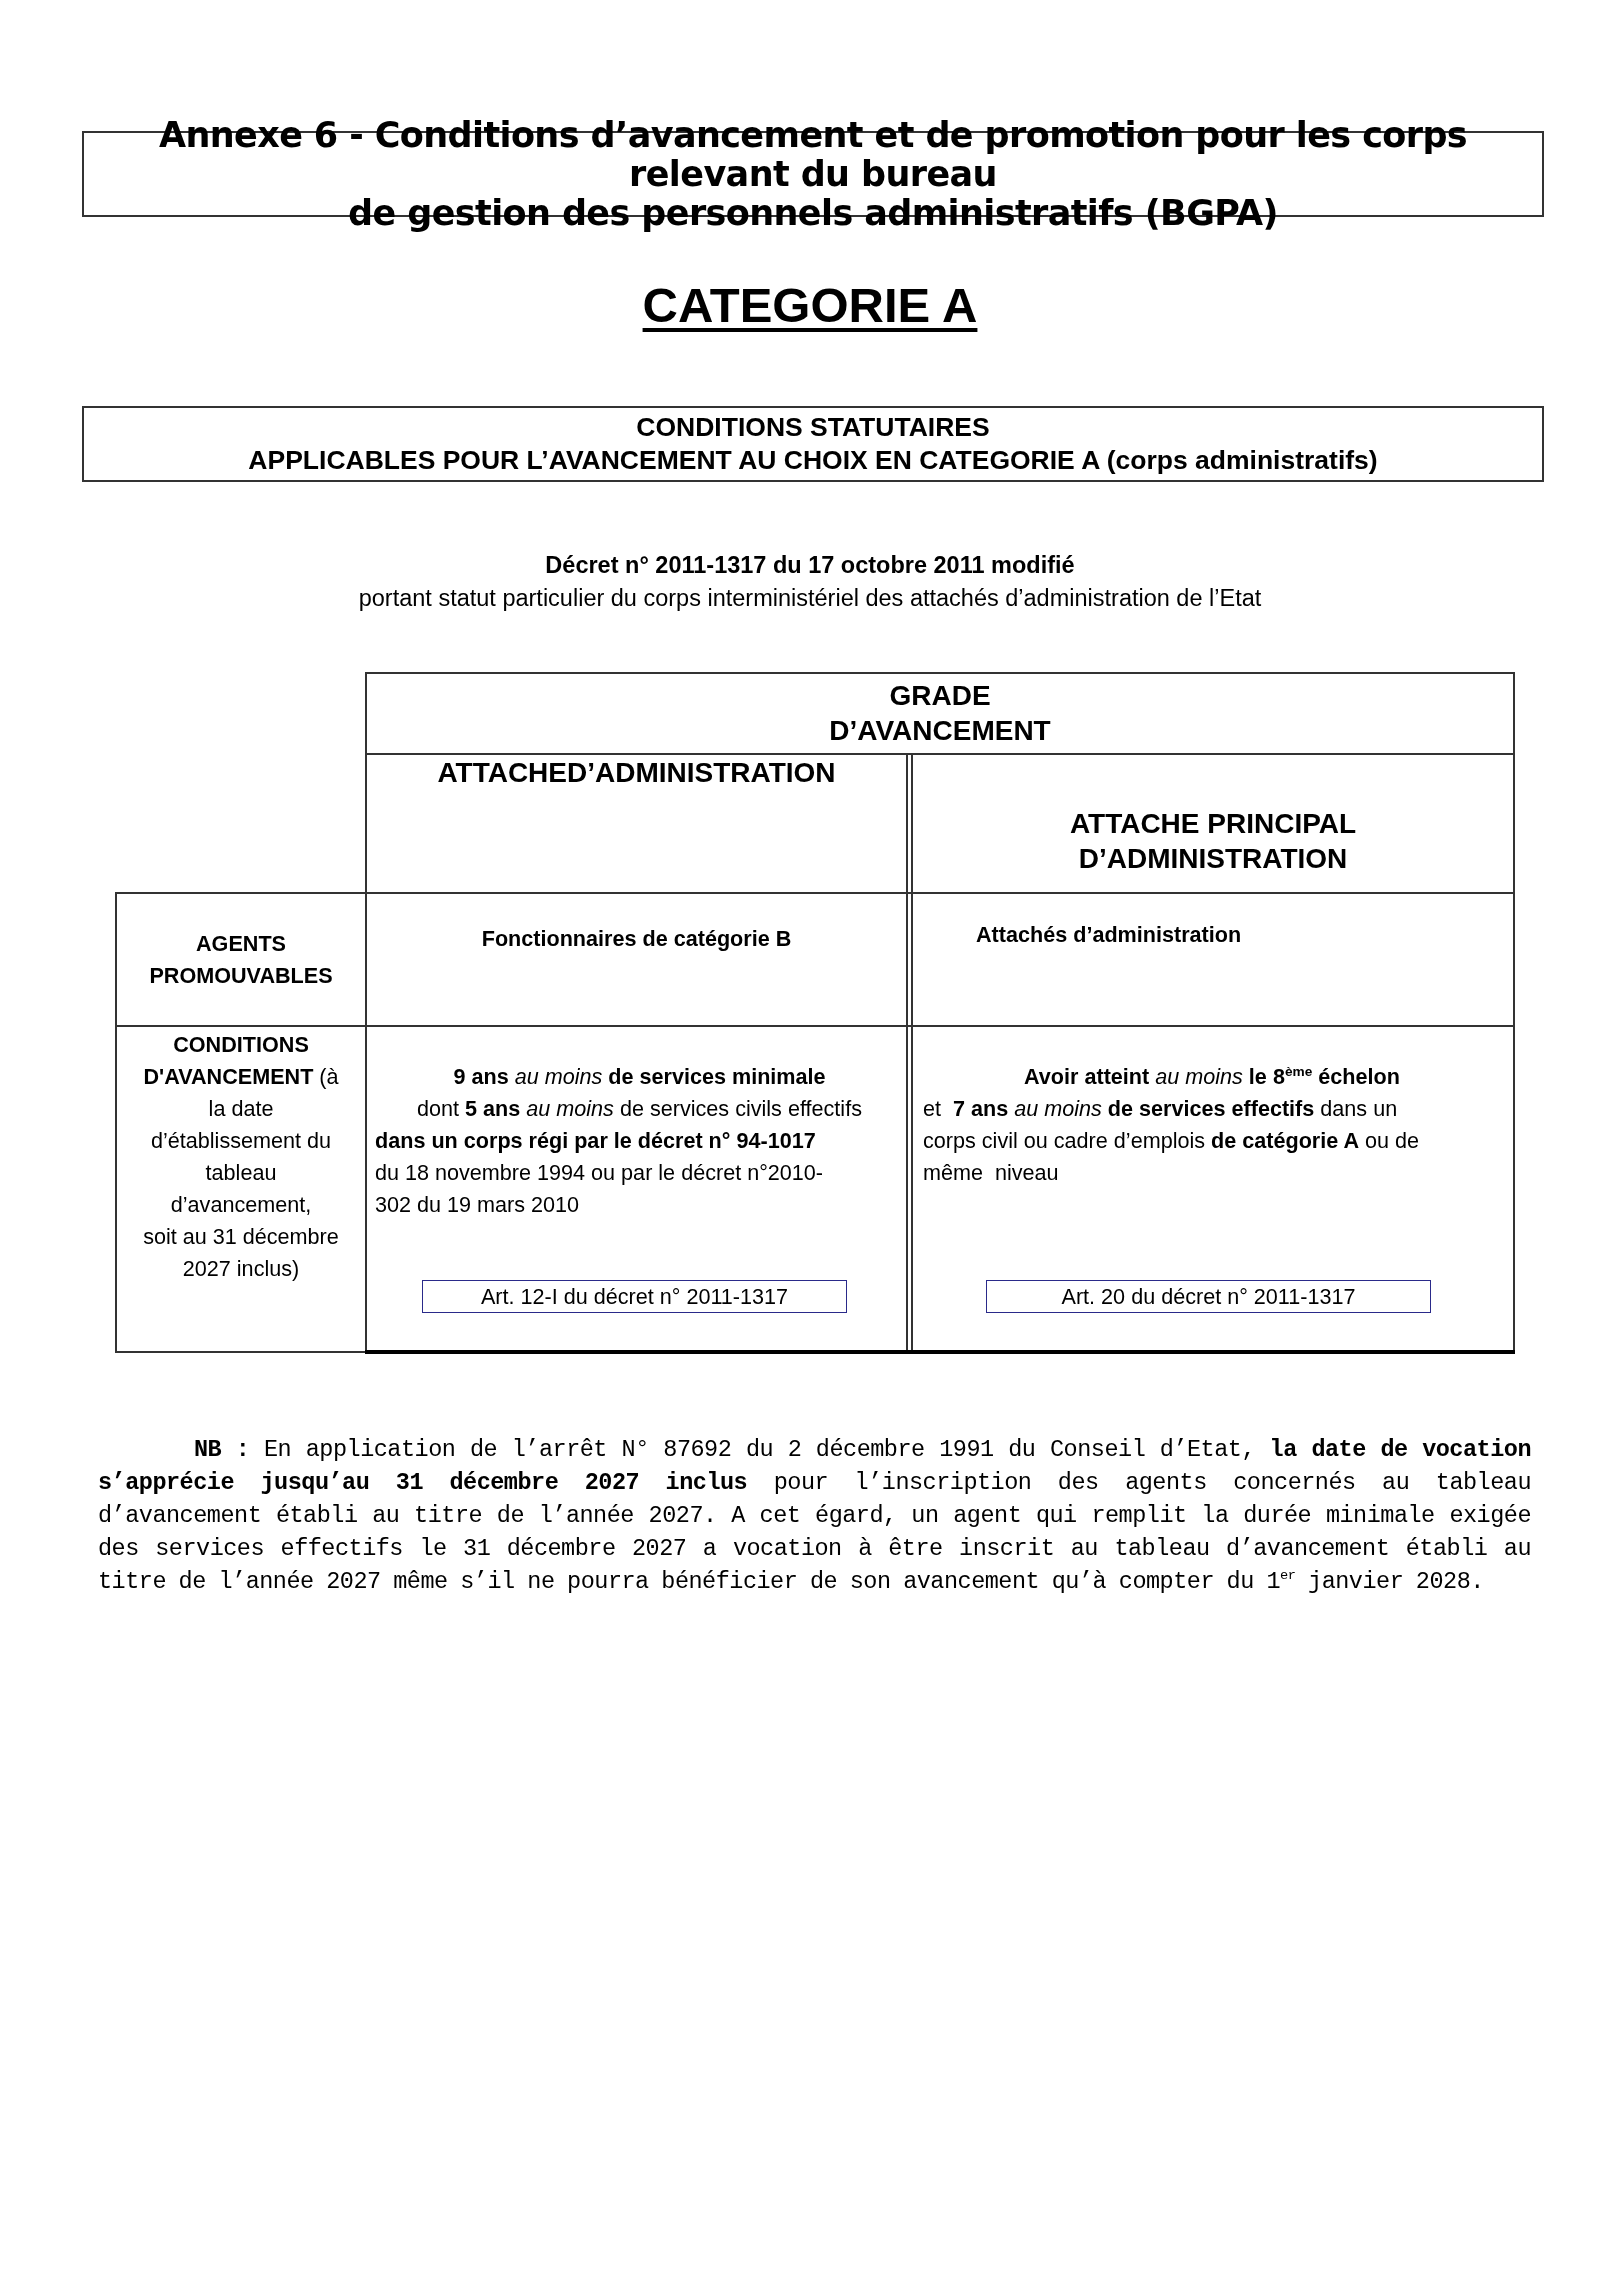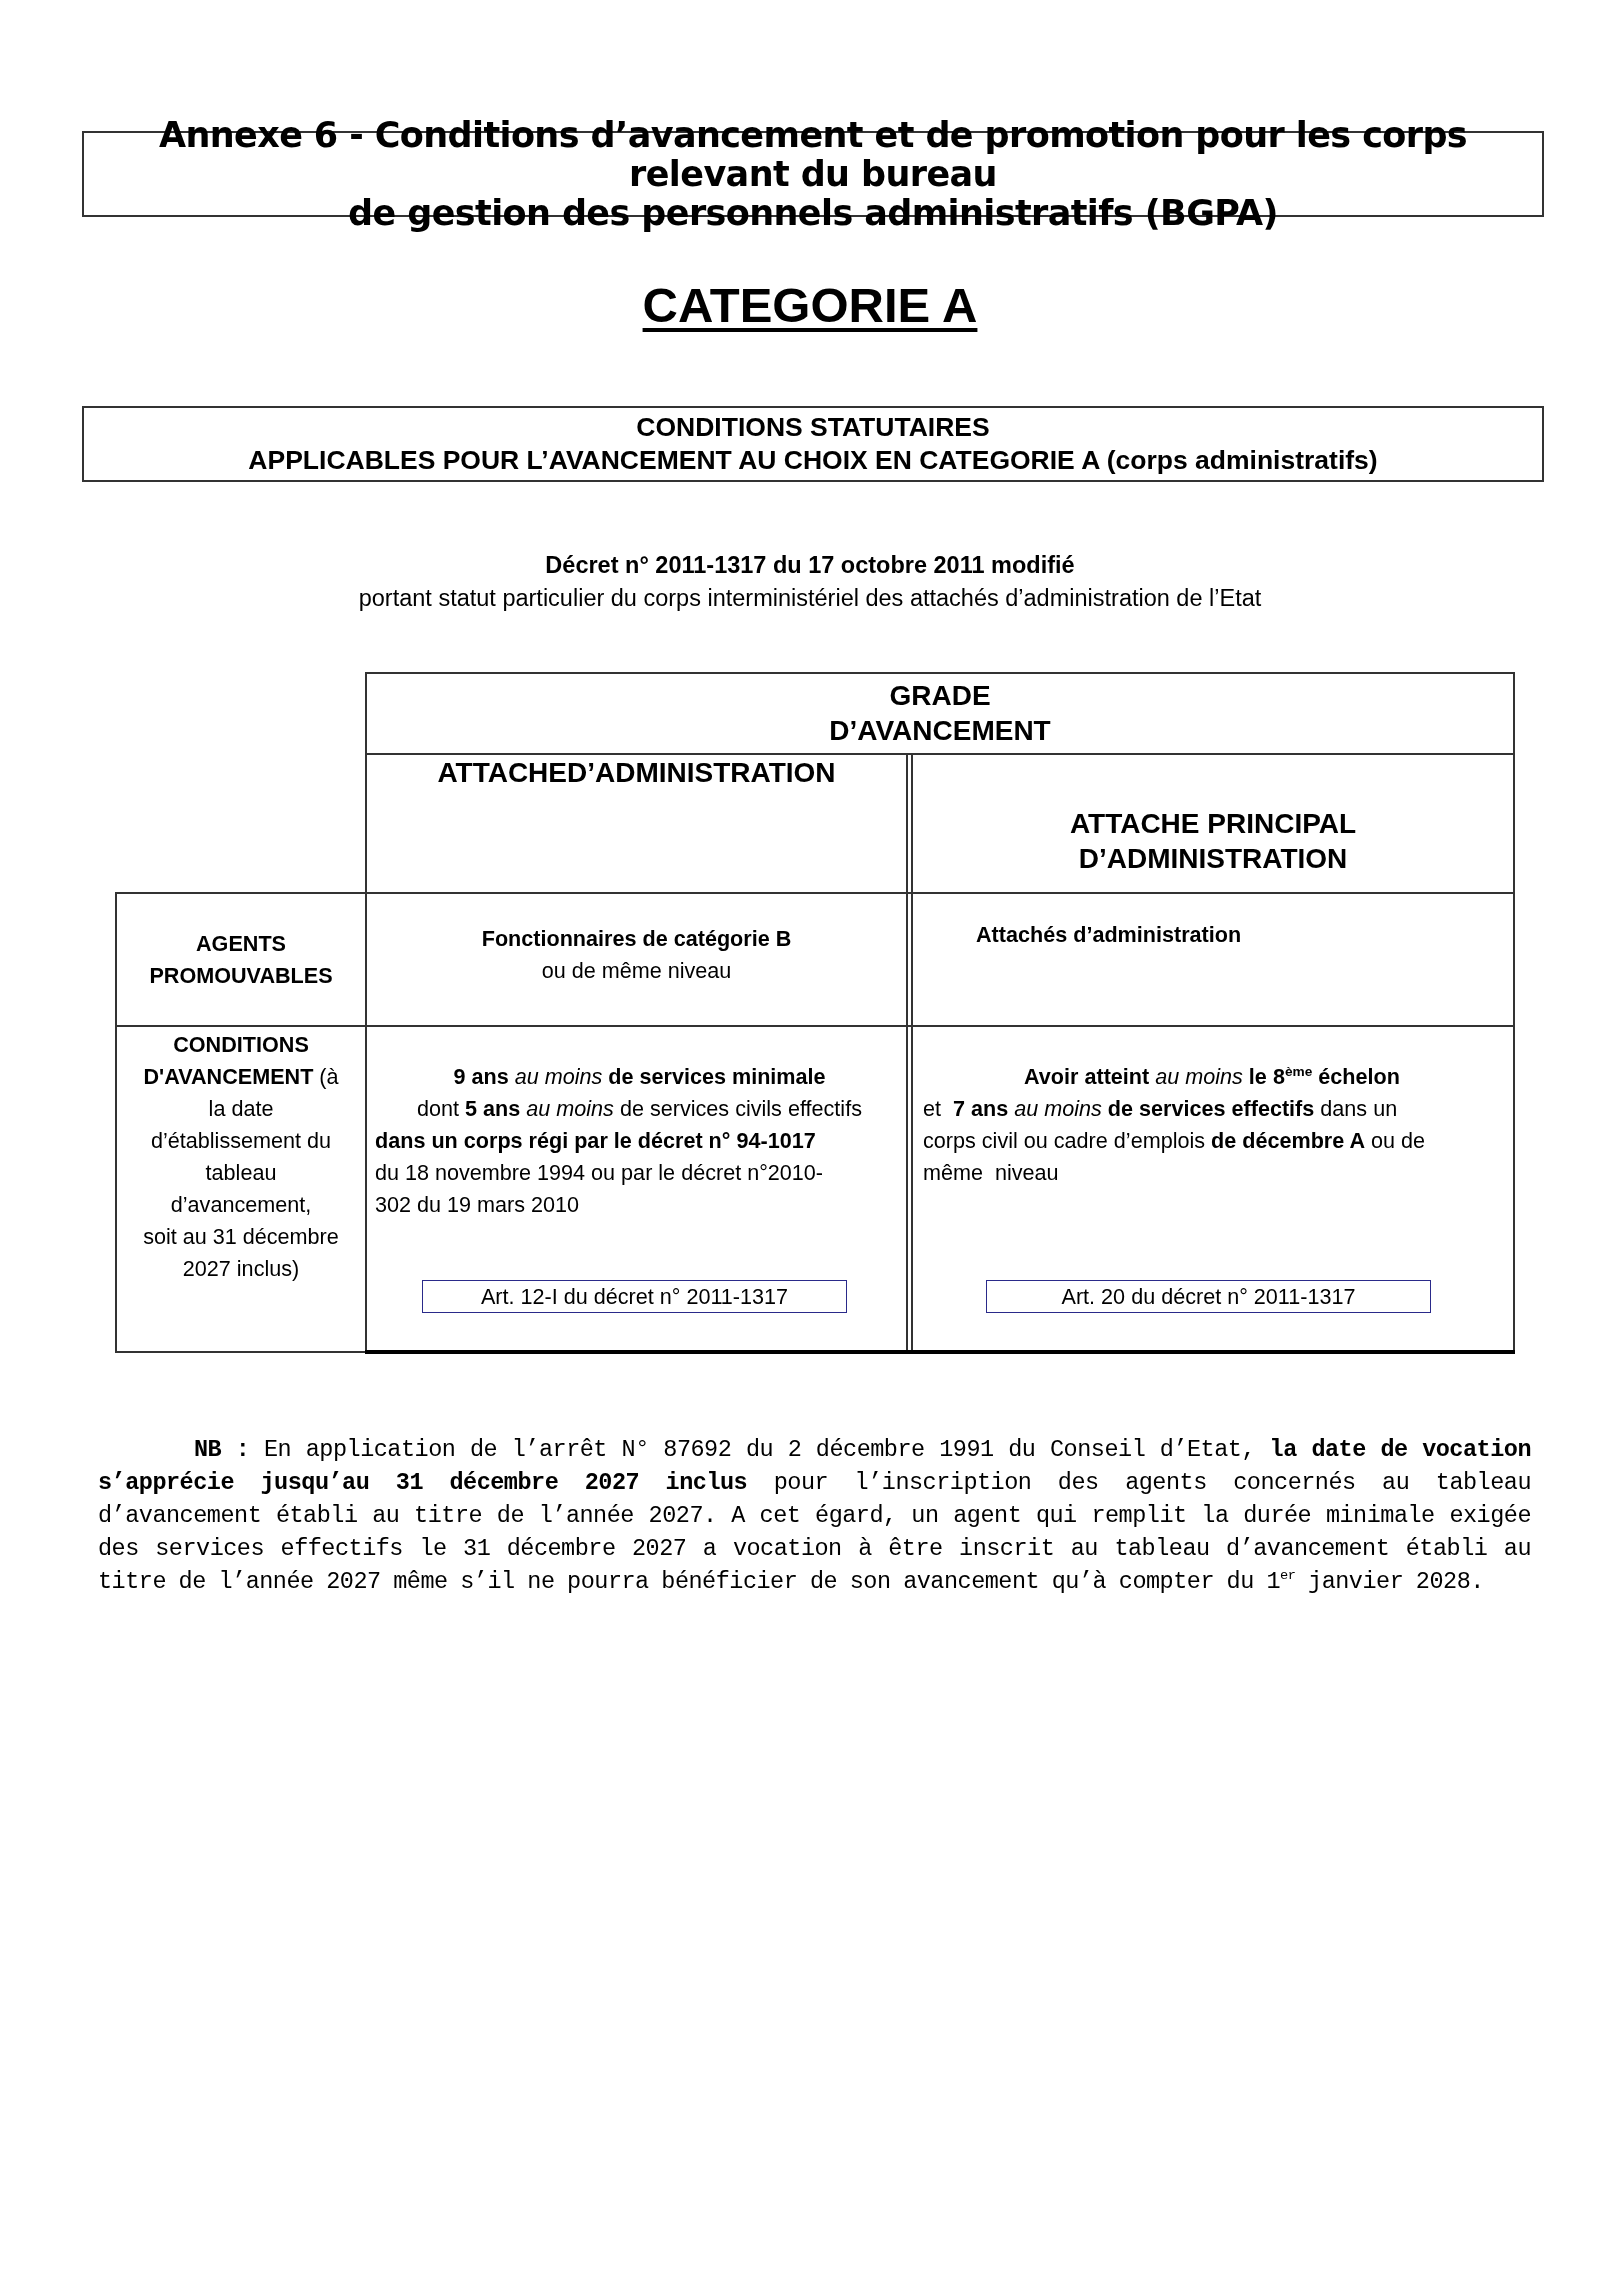--- a/index.html
+++ b/index.html
@@ -107,21 +107,20 @@
     <div>ATTACHE PRINCIPAL</div>
     <div>D’ADMINISTRATION</div>
   </div>
 
   <div class="cell center b" style="left:117px; top:894px; width:248px; height:131px; display:flex; flex-direction:column; justify-content:center;">
     <div>AGENTS</div>
     <div>PROMOUVABLES</div>
   </div>
   <div class="cell center" style="left:367px; top:923px; width:539px;">
     <div class="b">Fonctionnaires de catégorie B</div>
-    <div>ou de même niveau</div>
   </div>
   <div class="cell b" style="left:976px; top:919px; width:529px;">
     <div>Attachés d’administration</div>
   </div>
 
   <div class="cell center" style="left:117px; top:1029px; width:248px;">
     <div class="b">CONDITIONS</div>
     <div><span class="b">D'AVANCEMENT</span><span> (à</span></div>
     <div>la date</div>
     <div>d’établissement du</div>
@@ -138,21 +137,21 @@
     <div>du 18 novembre 1994 ou par le décret n°2010-</div>
     <div>302 du 19 mars 2010</div>
   </div>
   <div class="art-box" style="left:422px; top:1280px; width:425px;">
     <span>Art. 12-I du décret n° 2011-1317</span>
   </div>
 
   <div class="cell" style="left:923px; top:1061px; width:578px;">
     <div class="center"><span class="b">Avoir atteint</span><span class="i"> au moins</span><span class="b"> le 8</span><sup class="b">ème</sup><span class="b"> échelon</span></div>
     <div style="white-space:pre;"><span>et  </span><span class="b">7 ans</span><span class="i"> au moins</span><span class="b"> de services effectifs</span><span> dans un</span></div>
-    <div><span>corps civil ou cadre d’emplois </span><span class="b">de décembre A</span><span> ou de</span></div>
+    <div><span>corps civil ou cadre d’emplois </span><span class="b">de catégorie A</span><span> ou de</span></div>
     <div style="white-space:pre;">même  niveau</div>
   </div>
   <div class="art-box" style="left:986px; top:1280px; width:445px;">
     <span>Art. 20 du décret n° 2011-1317</span>
   </div>
 </div>
 
 <div class="nb">
   <span class="indent"></span><span class="b">NB :</span><span> En application de l’arrêt N° 87692 du 2 décembre 1991 du Conseil d’Etat, </span><span class="b">la date de vocation s’apprécie jusqu’au 31 décembre 2027 inclus</span><span> pour l’inscription des agents concernés au tableau d’avancement établi au titre de l’année 2027. A cet égard, un agent qui remplit la durée minimale exigée des services effectifs le 31 décembre 2027 a vocation à être inscrit au tableau d’avancement établi au titre de l’année 2027 même s’il ne pourra bénéficier de son avancement qu’à compter du 1</span><sup>er</sup><span> janvier 2028.</span>
 </div>

